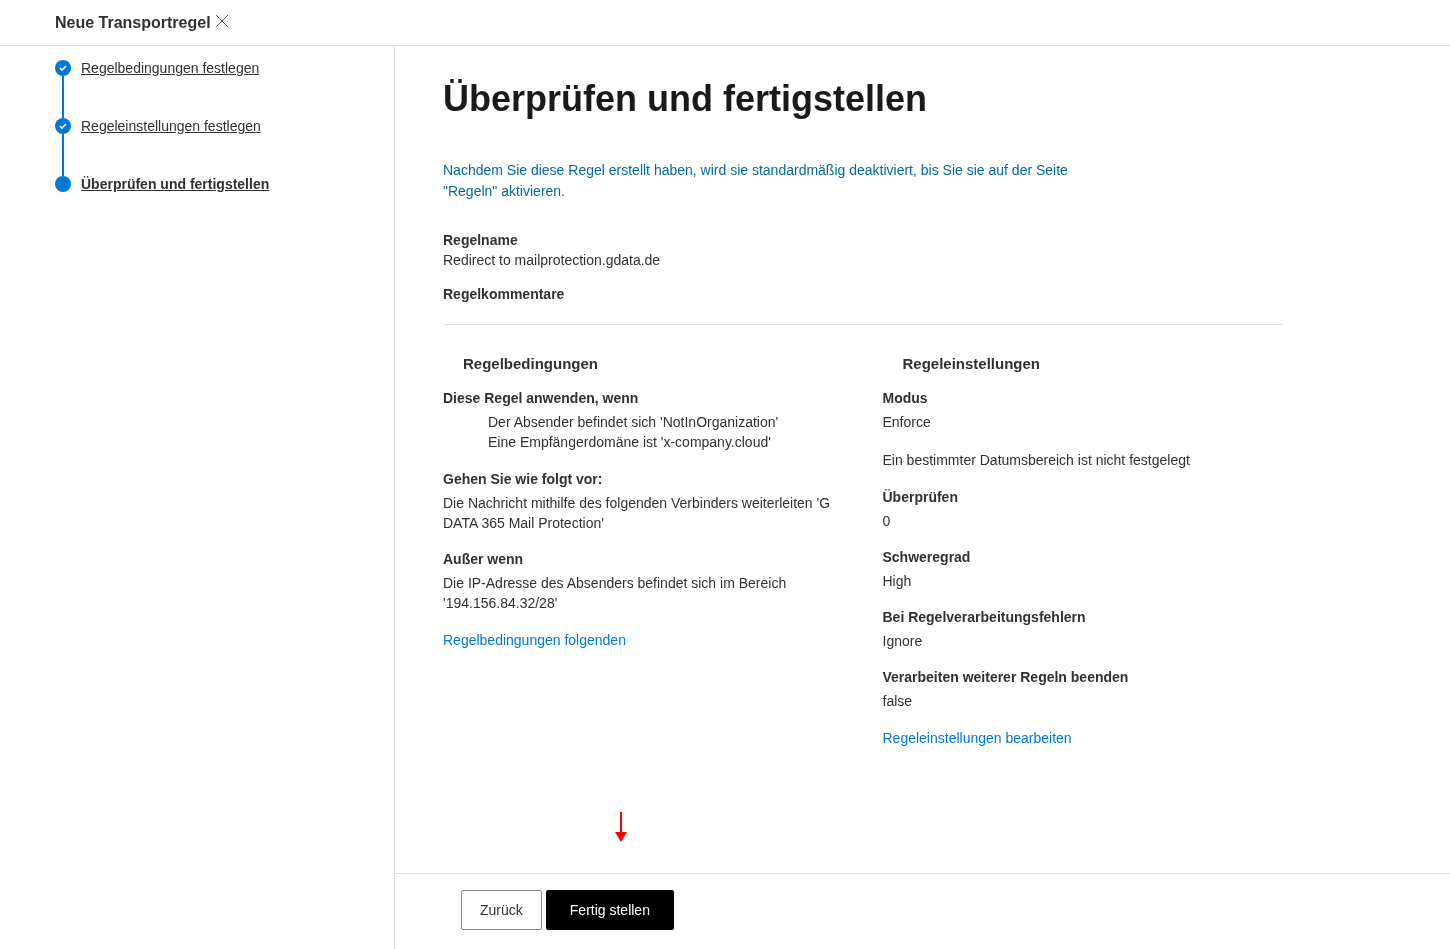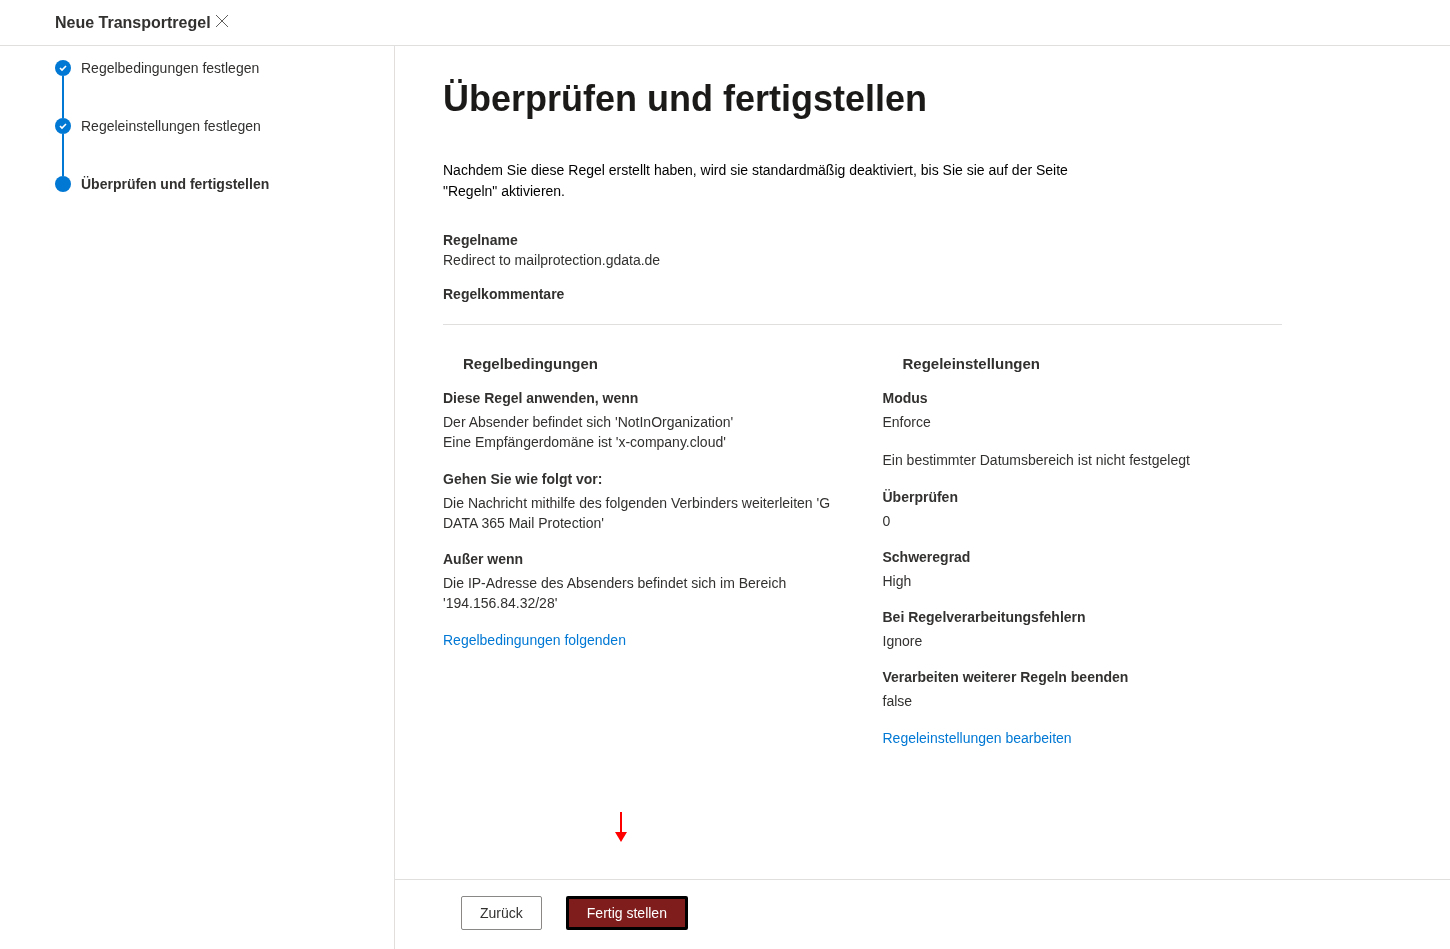--- a/index.html
+++ b/index.html
@@ -38,20 +38,21 @@
       width: 395px;
       padding: 14px 20px 20px 55px;
       border-right: 1px solid #e1dfdd;
       flex-shrink: 0;
     }
     .step {
       display: flex;
       align-items: flex-start;
       position: relative;
       padding-bottom: 42px;
+      text-decoration: underline;
     }
     .step:last-child { padding-bottom: 0; }
     .step-icon {
       width: 16px;
       height: 16px;
       border-radius: 50%;
       background: #0078d4;
       display: flex;
       align-items: center;
       justify-content: center;
@@ -87,21 +88,21 @@
       overflow-y: auto;
     }
     .page-title {
       font-size: 36px;
       font-weight: 700;
       margin-bottom: 40px;
       color: #1b1a19;
     }
     .description {
       font-size: 14px;
-      color: #000000;
+      color: #0369a1;
       line-height: 1.5;
       margin-bottom: 30px;
       max-width: 680px;
     }
     .label {
       font-weight: 600;
       font-size: 14px;
       margin-bottom: 4px;
     }
     .value {
@@ -138,38 +139,38 @@
     }
     .link {
       color: #0078d4;
       cursor: pointer;
       font-size: 14px;
     }
     .footer {
       border-top: 1px solid #e1dfdd;
       padding: 16px 20px 20px 66px;
       display: flex;
-      gap: 24px;
+      gap: 4px;
     }
     .btn {
       padding: 6px 18px;
       font-size: 14px;
       border-radius: 2px;
       cursor: pointer;
       font-family: inherit;
       min-height: 32px;
     }
     .btn-secondary {
       background: #fff;
       border: 1px solid #8a8886;
       color: #323130;
     }
     .btn-primary {
-      background: #7f1d1d;
-      border: 3px solid #000000;
+      background: #000000;
+      border: 6px solid #000000;
       color: #fff;
     }
     .arrow-annotation {
       position: absolute;
       left: 614px;
       top: 812px;
       color: #ff0000;
       pointer-events: none;
     }
     .arrow-annotation svg { display: block; }
@@ -223,21 +224,21 @@
 
       <div class="label">Regelkommentare</div>
 
       <hr class="divider">
 
       <div class="columns">
         <div class="col">
           <div class="section-header">Regelbedingungen</div>
 
           <div class="subheader">Diese Regel anwenden, wenn</div>
-          <div class="body-text" style="white-space: pre-line;">Der Absender befindet sich 'NotInOrganization'
+          <div class="body-text" style="white-space: pre-line; margin-left: 45px;">Der Absender befindet sich 'NotInOrganization'
 Eine Empfängerdomäne ist 'x-company.cloud'</div>
 
           <div class="subheader">Gehen Sie wie folgt vor:</div>
           <div class="body-text">Die Nachricht mithilfe des folgenden Verbinders weiterleiten 'G DATA 365 Mail Protection'</div>
 
           <div class="subheader">Außer wenn</div>
           <div class="body-text">Die IP-Adresse des Absenders befindet sich im Bereich '194.156.84.32/28'</div>
 
           <div class="link">Regelbedingungen folgenden</div>
         </div>

